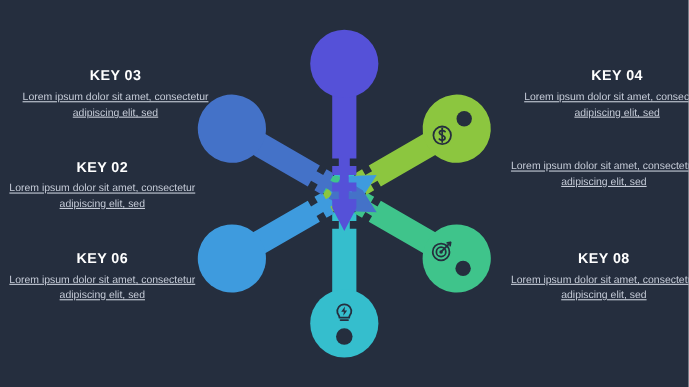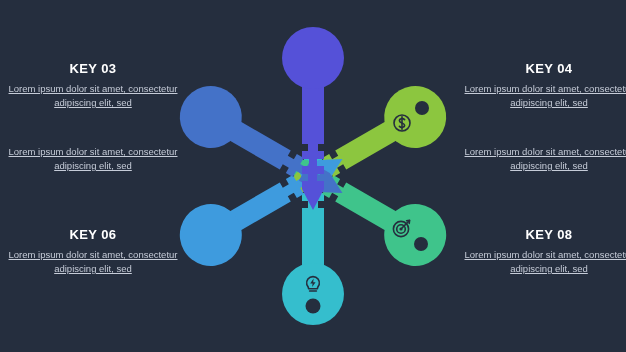--- a/index.html
+++ b/index.html
@@ -37,21 +37,21 @@
     font-size: 9.5px;
     color: #c6ccd8;
     line-height: 1.45;
     margin: 0;
     text-decoration: underline;
   }
 
   .txt.left  { left: 0px; }
   .txt.right { left: 456px; }
 
-  .row-a { top: 62px; }
+  .row-a { top: 62px; padding-left: 12px; }
   .row-b { top: 145px; }
   .row-c { top: 228px; }
 
   
   .diagram {
     position: absolute;
     left: 163px;
     top: 0px;
     width: 300px;
     height: 352px;
@@ -75,20 +75,21 @@
 <body>
 
 <div class="slide" style="background: rgb(37, 46, 62);">
 
   <div class="txt left row-a">
     <p class="k-title">KEY 03</p>
     <p class="k-desc">Lorem ipsum dolor sit amet, consectetur adipiscing elit, sed</p>
   </div>
 
   <div class="txt left row-b">
+    <p class="k-title">KEY 02</p>
     <p class="k-desc">Lorem ipsum dolor sit amet, consectetur adipiscing elit, sed</p>
   </div>
 
   <div class="txt left row-c">
     <p class="k-title">KEY 06</p>
     <p class="k-desc">Lorem ipsum dolor sit amet, consectetur adipiscing elit, sed</p>
   </div>
 
   <div class="txt right row-a">
     <p class="k-title">KEY 04</p>

